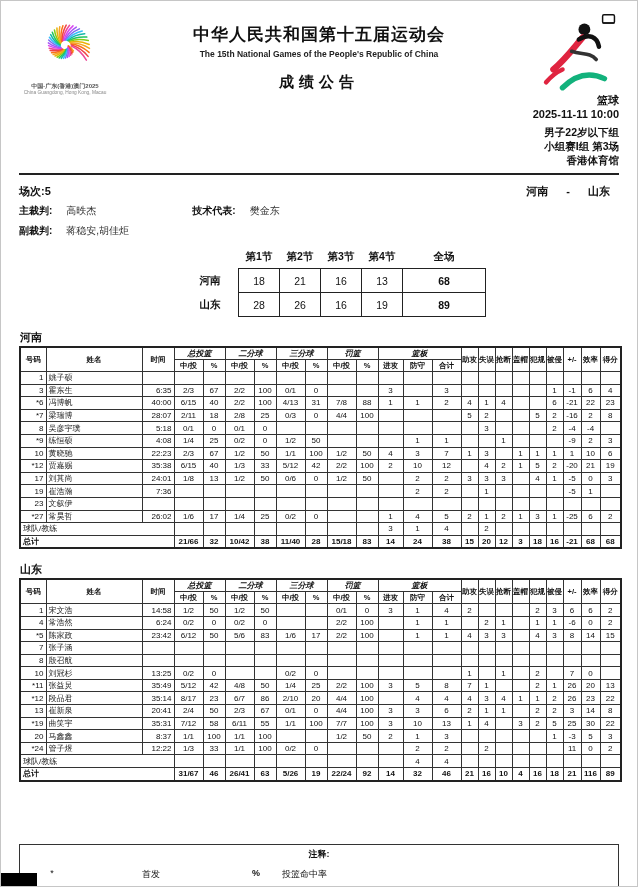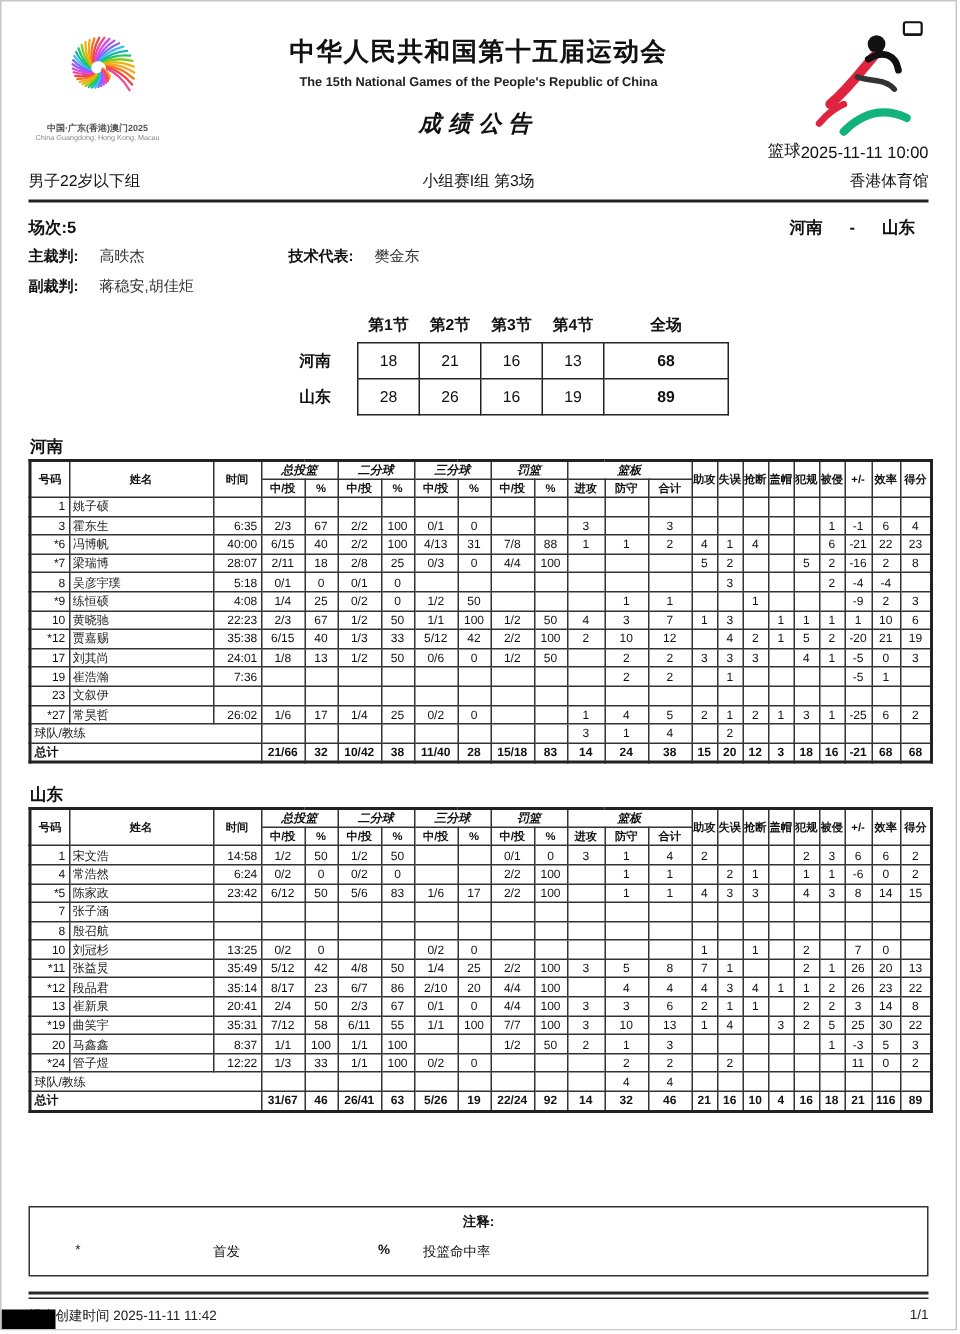--- a/index.html
+++ b/index.html
@@ -8,24 +8,24 @@
   .content{padding:0 18px;}
   
   .top{display:flex;margin-top:10px;}
   .emblem{width:92px;text-align:center;}
   .emblem svg{display:block;margin:0 auto;}
   .ecap1{font-size:6px;font-weight:bold;color:#555;line-height:1.1;}
   .ecap2{font-size:4.8px;color:#888;line-height:1.1;}
   .titles{flex:1;text-align:center;}
   .t-cn{font-size:17px;font-weight:bold;margin:12px 0 3px;letter-spacing:1px;}
   .t-en{font-size:8.5px;font-weight:bold;color:#222;}
-  .t-rep{font-size:15px;font-weight:bold;margin-top:14px;letter-spacing:5px;font-style:italic;}
+  .t-rep{font-size:15px;font-weight:bold;margin-top:14px;letter-spacing:5px;}
   .pictogram{width:92px;display:flex;justify-content:flex-end;}
   
-  .inforow{display:flex;justify-content:flex-end;align-items:flex-end;font-weight:normal;}
+  .inforow{display:flex;justify-content:flex-end;align-items:flex-end;font-weight:bold;flex-direction:column;}
   .r1{margin-top:-4px;font-size:11px;}
   .r2{margin-top:6px;font-size:10.5px;}
   .r2 .cell{flex:1;}
   .r2 .mid{text-align:center;}
   .r2 .rt{text-align:right;}
   .hr1{border-top:2px solid #222;margin-top:5px;}
   
   .matchrow{position:relative;margin-top:9px;font-weight:bold;font-size:11px;height:14px;}
   .matchcenter{position:absolute;left:12px;right:0;text-align:right;}
   .matchcenter span{margin:0 9px;}

